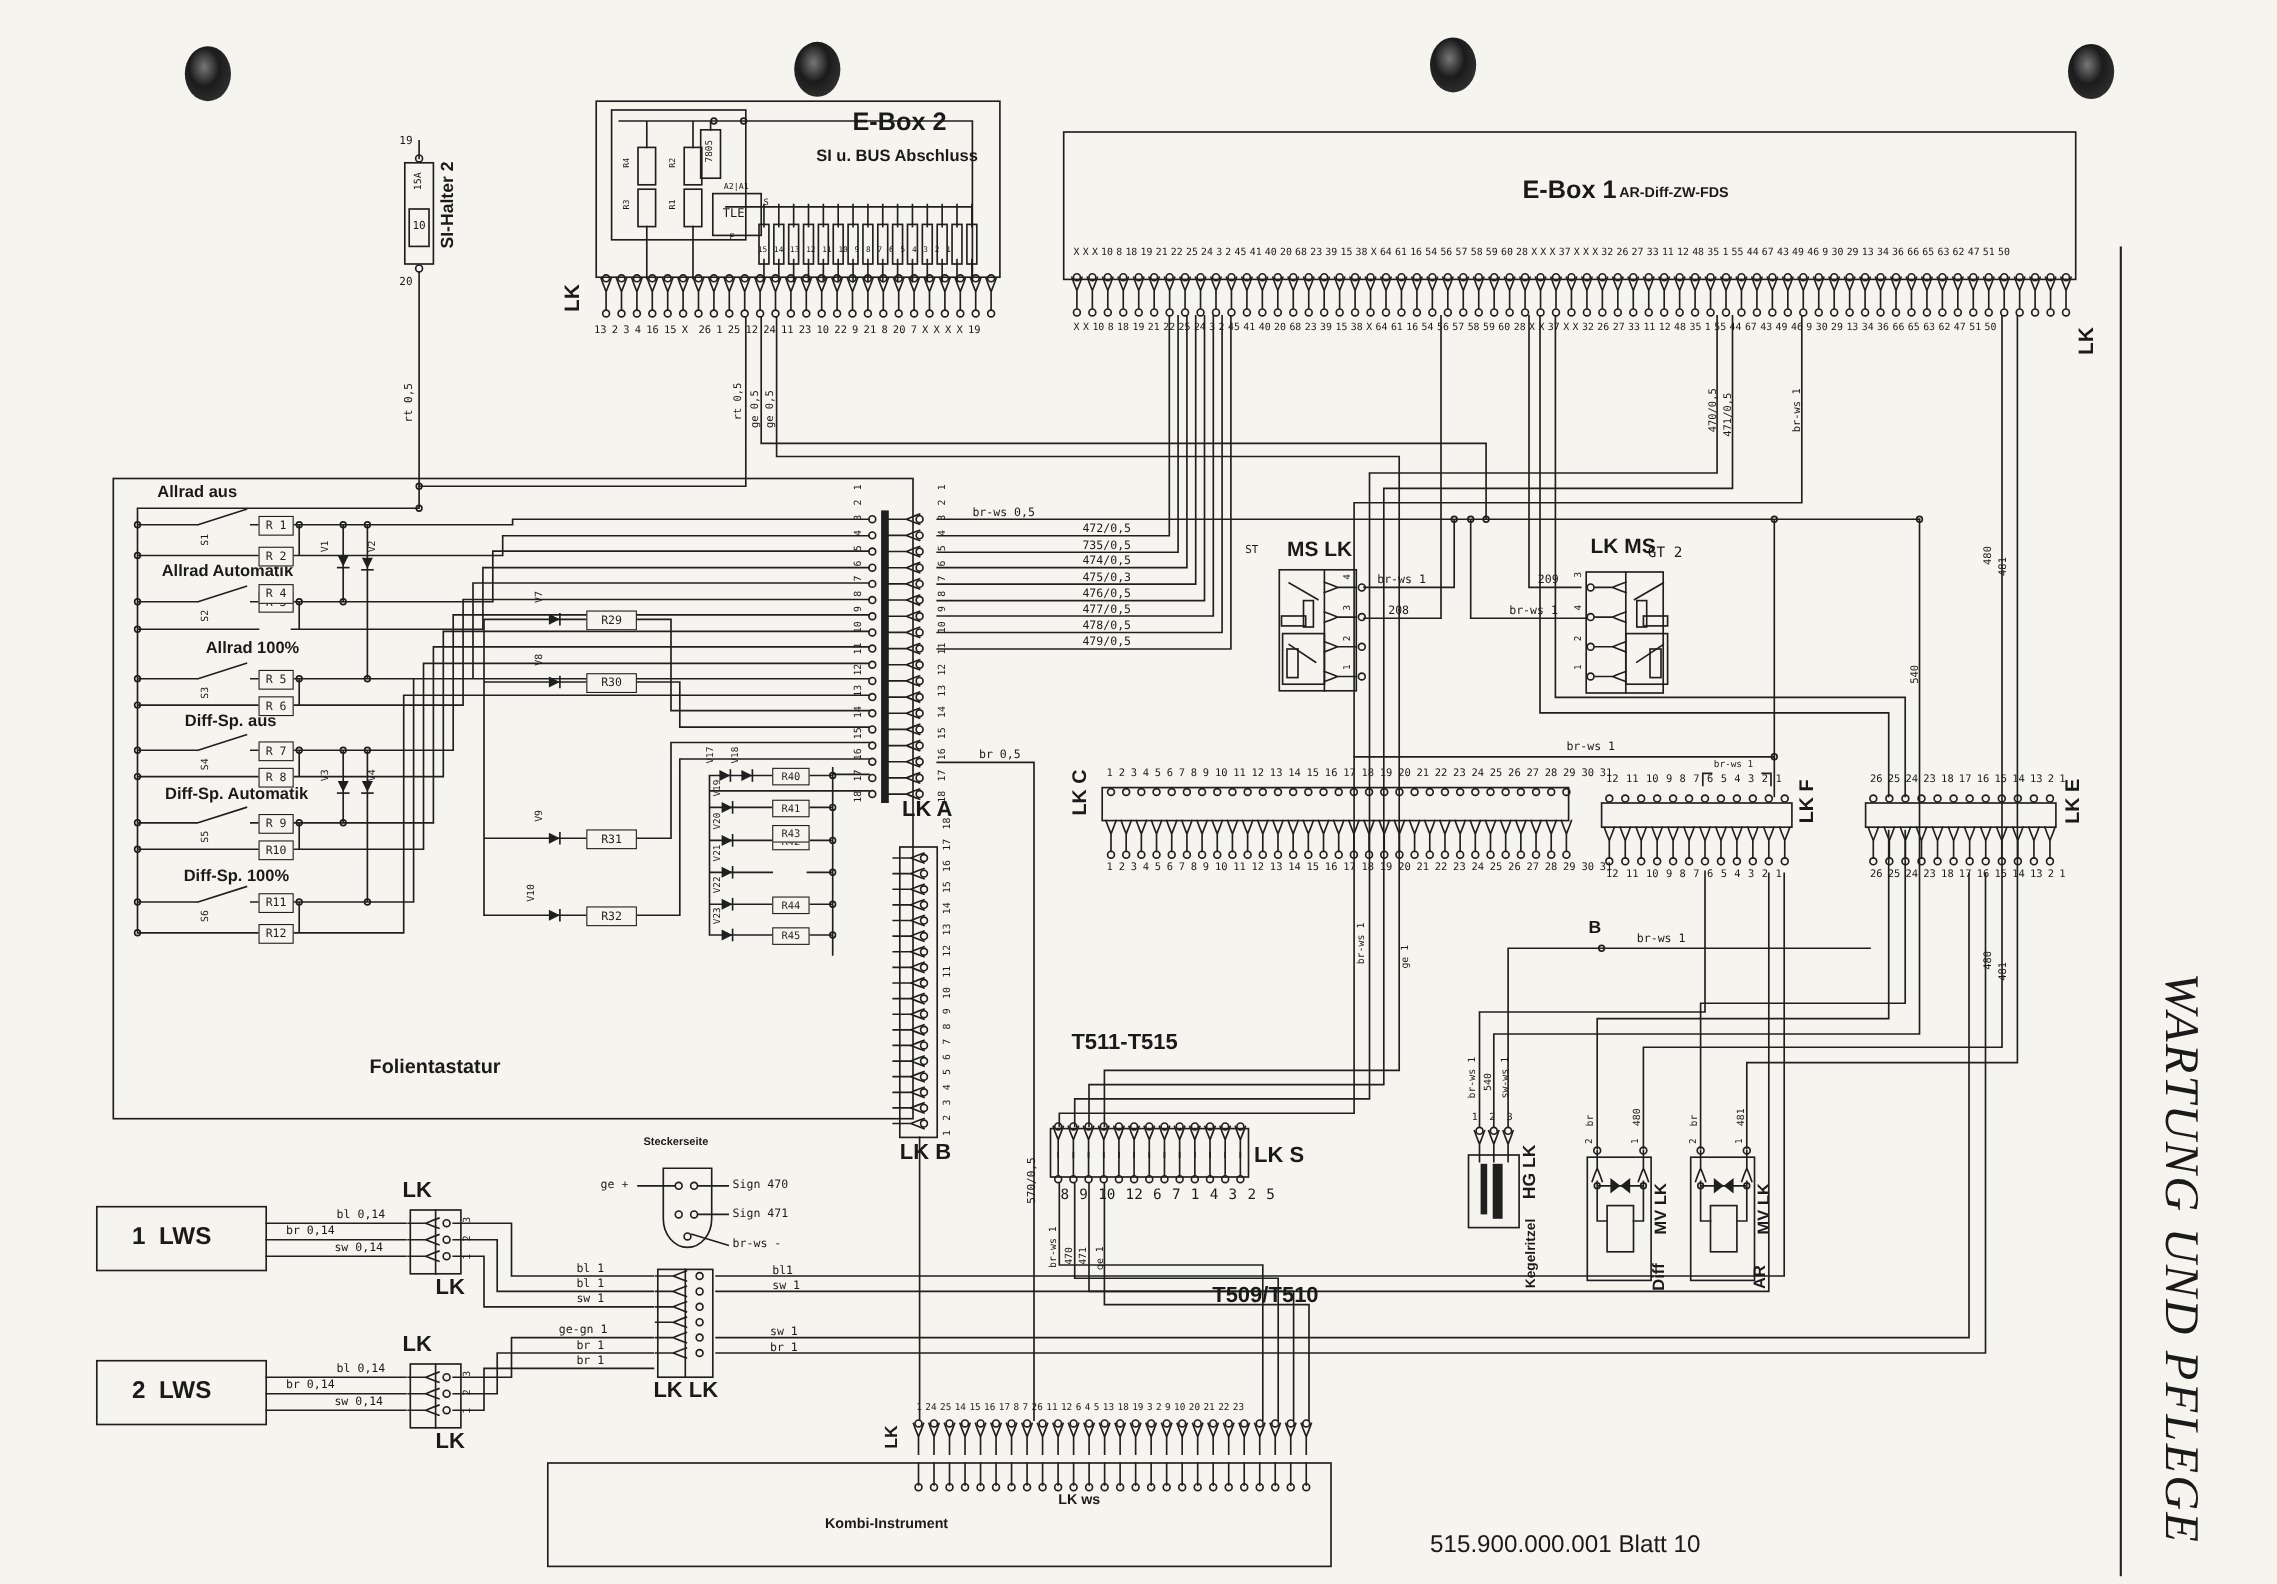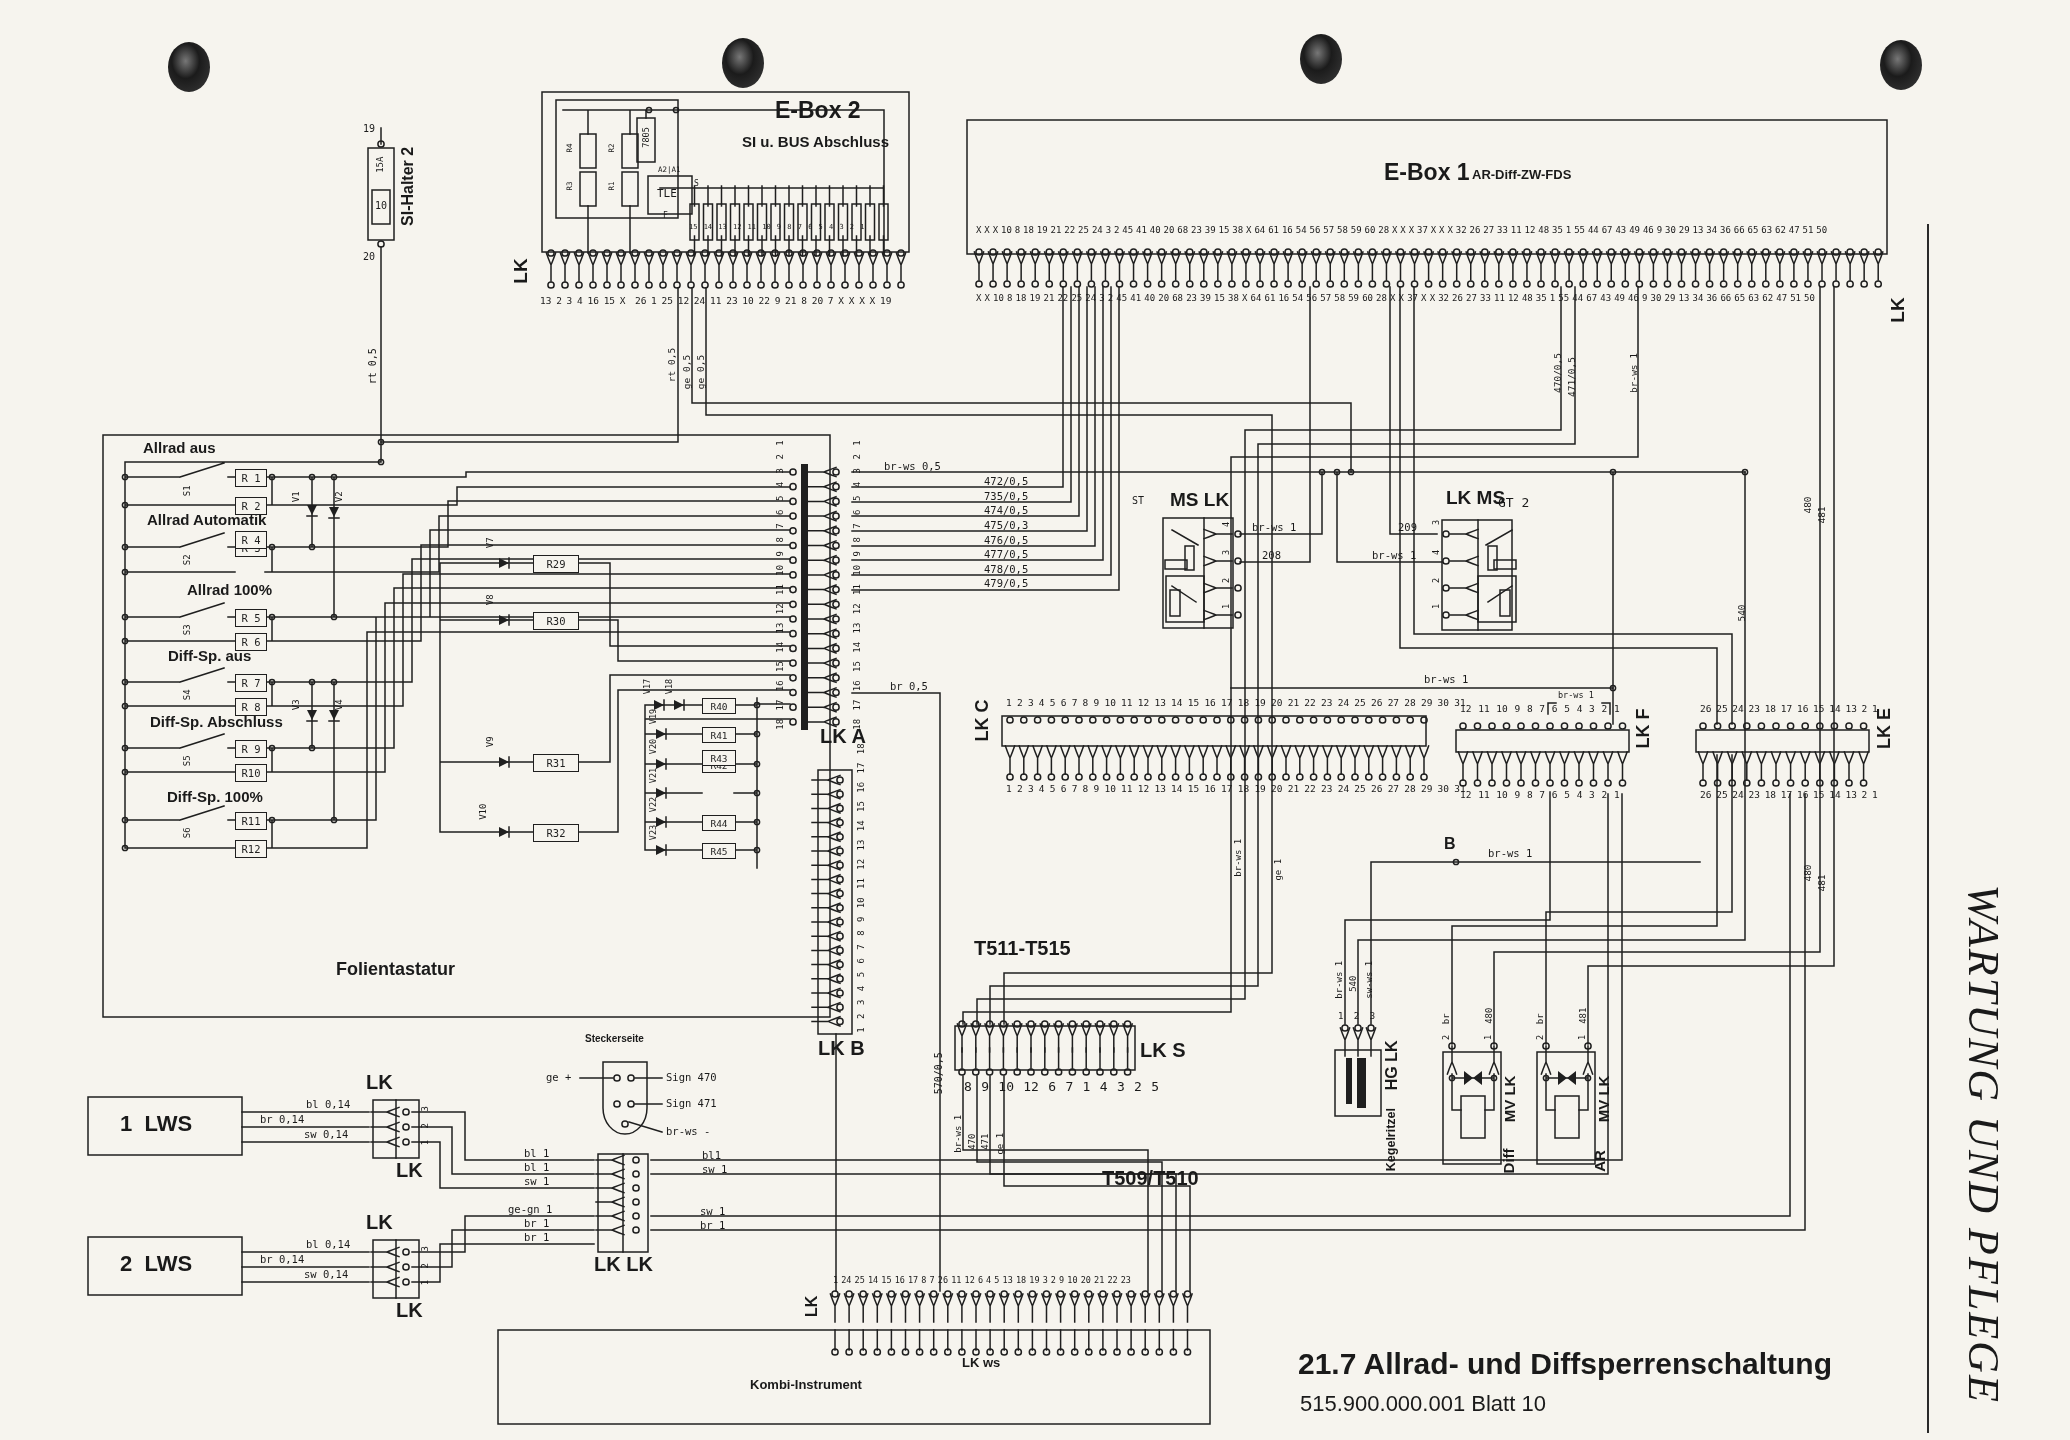--- a/index.html
+++ b/index.html
@@ -1134,21 +1134,21 @@
 <div class="L B" style="left:1472px;top:168px;font-size:13px">AR-Diff-ZW-FDS</div>
 <div class="L" style="left:976px;top:226px;font-size:9px;word-spacing:-2.5px">X X X 10 8 18 19 21 22 25 24 3 2 45 41 40 20 68 23 39 15 38 X 64 61 16 54 56 57 58 59 60 28 X X X 37 X X X 32 26 27 33 11 12 48 35 1 55 44 67 43 49 46 9 30 29 13 34 36 66 65 63 62 47 51 50</div>
 <div class="L" style="left:976px;top:294px;font-size:9px;word-spacing:-2.3px">X X 10 8 18 19 21 22 25 24 3 2 45 41 40 20 68 23 39 15 38 X 64 61 16 54 56 57 58 59 60 28 X X 37 X X 32 26 27 33 11 12 48 35 1 55 44 67 43 49 46 9 30 29 13 34 36 66 65 63 62 47 51 50</div>
 <div class="L v B" style="left:1863px;top:300px;width:70px;font-size:19px">LK</div>
 
 <div class="L B" style="left:336px;top:960px;font-size:18px">Folientastatur</div>
 <div class="L B" style="left:143px;top:440px;font-size:15px">Allrad aus</div>
 <div class="L B" style="left:147px;top:512px;font-size:15px">Allrad Automatik</div>
 <div class="L B" style="left:187px;top:582px;font-size:15px">Allrad 100%</div>
 <div class="L B" style="left:168px;top:648px;font-size:15px">Diff-Sp. aus</div>
-<div class="L B" style="left:150px;top:714px;font-size:15px">Diff-Sp. Abschluss</div>
+<div class="L B" style="left:150px;top:714px;font-size:15px">Diff-Sp. Automatik</div>
 <div class="L B" style="left:167px;top:789px;font-size:15px">Diff-Sp. 100%</div>
 <div class="L v" style="left:168px;top:486px;width:40px;font-size:9px">S1</div>
 <div class="L v" style="left:168px;top:555px;width:40px;font-size:9px">S2</div>
 <div class="L v" style="left:168px;top:625px;width:40px;font-size:9px">S3</div>
 <div class="L v" style="left:168px;top:690px;width:40px;font-size:9px">S4</div>
 <div class="L v" style="left:168px;top:756px;width:40px;font-size:9px">S5</div>
 <div class="L v" style="left:168px;top:828px;width:40px;font-size:9px">S6</div>
 <div class="bx" style="left:235px;top:469px;width:30px;height:16px">R 1</div>
 <div class="bx" style="left:235px;top:497px;width:30px;height:16px">R 2</div>
 <div class="bx" style="left:235px;top:539px;width:30px;height:16px">R 3</div>
@@ -1308,17 +1308,16 @@
 <div class="L v" style="left:1541px;top:372px;width:62px;font-size:9.5px">471/0,5</div>
 <div class="L v" style="left:1604px;top:368px;width:60px;font-size:9.5px">br-ws 1</div>
 <div class="L v" style="left:1722px;top:608px;width:40px;font-size:9.5px">540</div>
 <div class="L v" style="left:1790px;top:500px;width:36px;font-size:9.5px">480</div>
 <div class="L v" style="left:1804px;top:510px;width:36px;font-size:9.5px">481</div>
 <div class="L v" style="left:1790px;top:868px;width:36px;font-size:9.5px">480</div>
 <div class="L v" style="left:1804px;top:878px;width:36px;font-size:9.5px">481</div>
 <div class="L B" style="left:1444px;top:836px;font-size:16px">B</div>
 <div class="L" style="left:1488px;top:848px;font-size:10.5px">br-ws 1</div>
 
-<div class="L B" style="left:1298px;top:1348px;font-size:30px;font-stretch:normal">21.7 Allrad- und Diffsperrenschaltung</div>
 <div class="L" style="left:1300px;top:1392px;font-size:22px;font-family:'Liberation Sans',sans-serif">515.900.000.001 Blatt 10</div>
 <div class="L vr" style="left:1683px;top:1121px;width:600px;font-size:44px;font-family:'Liberation Serif',serif;font-style:italic;letter-spacing:2px">WARTUNG UND PFLEGE</div>
 
 </div>
 
 </body></html>

